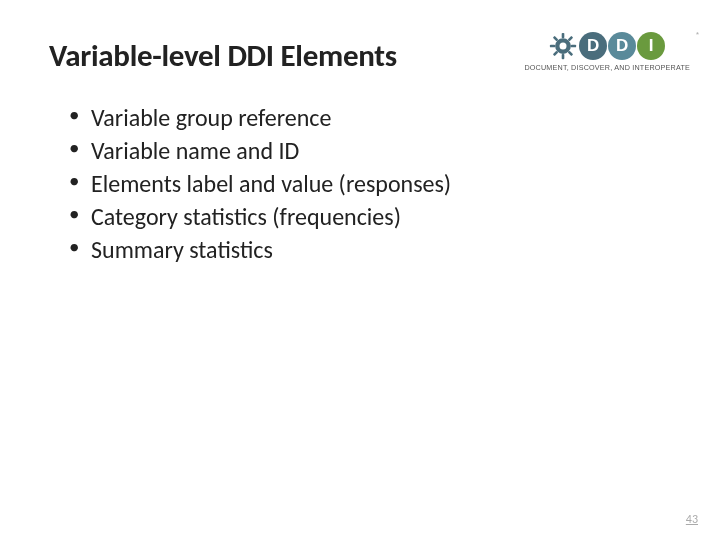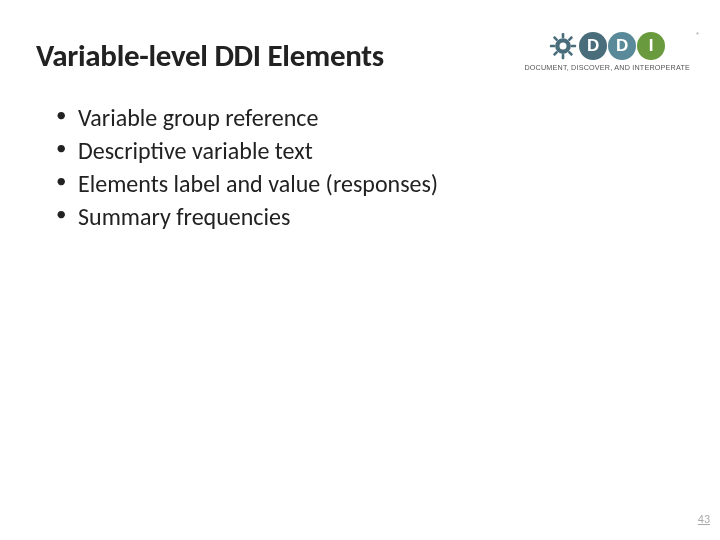--- a/index.html
+++ b/index.html
@@ -1,21 +1,21 @@
 <!DOCTYPE html>
 <html><head>
 <meta charset="utf-8">
 <style>
   * { margin: 0; padding: 0; box-sizing: border-box; }
   html, body { width: 720px; height: 540px; background: #fff; font-family: Calibri, "Segoe UI", Arial, sans-serif; }
   .slide {
     width: 720px;
     height: 540px;
     position: relative;
-    padding: 36px 36px 20px 36px;
+    padding: 36px 36px 20px 49px;
   }
   .header {
     display: flex;
     align-items: center;
     justify-content: space-between;
     margin-bottom: 28px;
   }
   .title {
     font-size: 31px;
     font-weight: 700;
@@ -93,21 +93,21 @@
     content: "•";
     position: absolute;
     left: 0;
     top: 0;
     font-size: 21px;
     color: #222;
   }
   .page-num {
     position: absolute;
     bottom: 14px;
-    right: 10px;
+    right: 22px;
     font-size: 12px;
     color: #aaa;
     text-decoration: underline;
   }
 </style>
 </head>
 <body>
 
 <div class="slide">
   <div class="header">
@@ -137,20 +137,21 @@
         </div>
         <span class="reg">®</span>
       </div>
       <div class="tagline">DOCUMENT, DISCOVER, AND INTEROPERATE</div>
     </div>
   </div>
 
   <div class="content">
     <ul class="bullets">
       <li>Variable group reference</li>
-      <li>Descriptive variable text</li>
+      <li>Variable name and ID</li>
       <li>Elements label and value (responses)</li>
-      <li>Summary frequencies</li>
+      <li>Category statistics (frequencies)</li>
+      <li>Summary statistics</li>
     </ul>
   </div>
 
   <div class="page-num">43</div>
 </div>
 
 </body></html>

